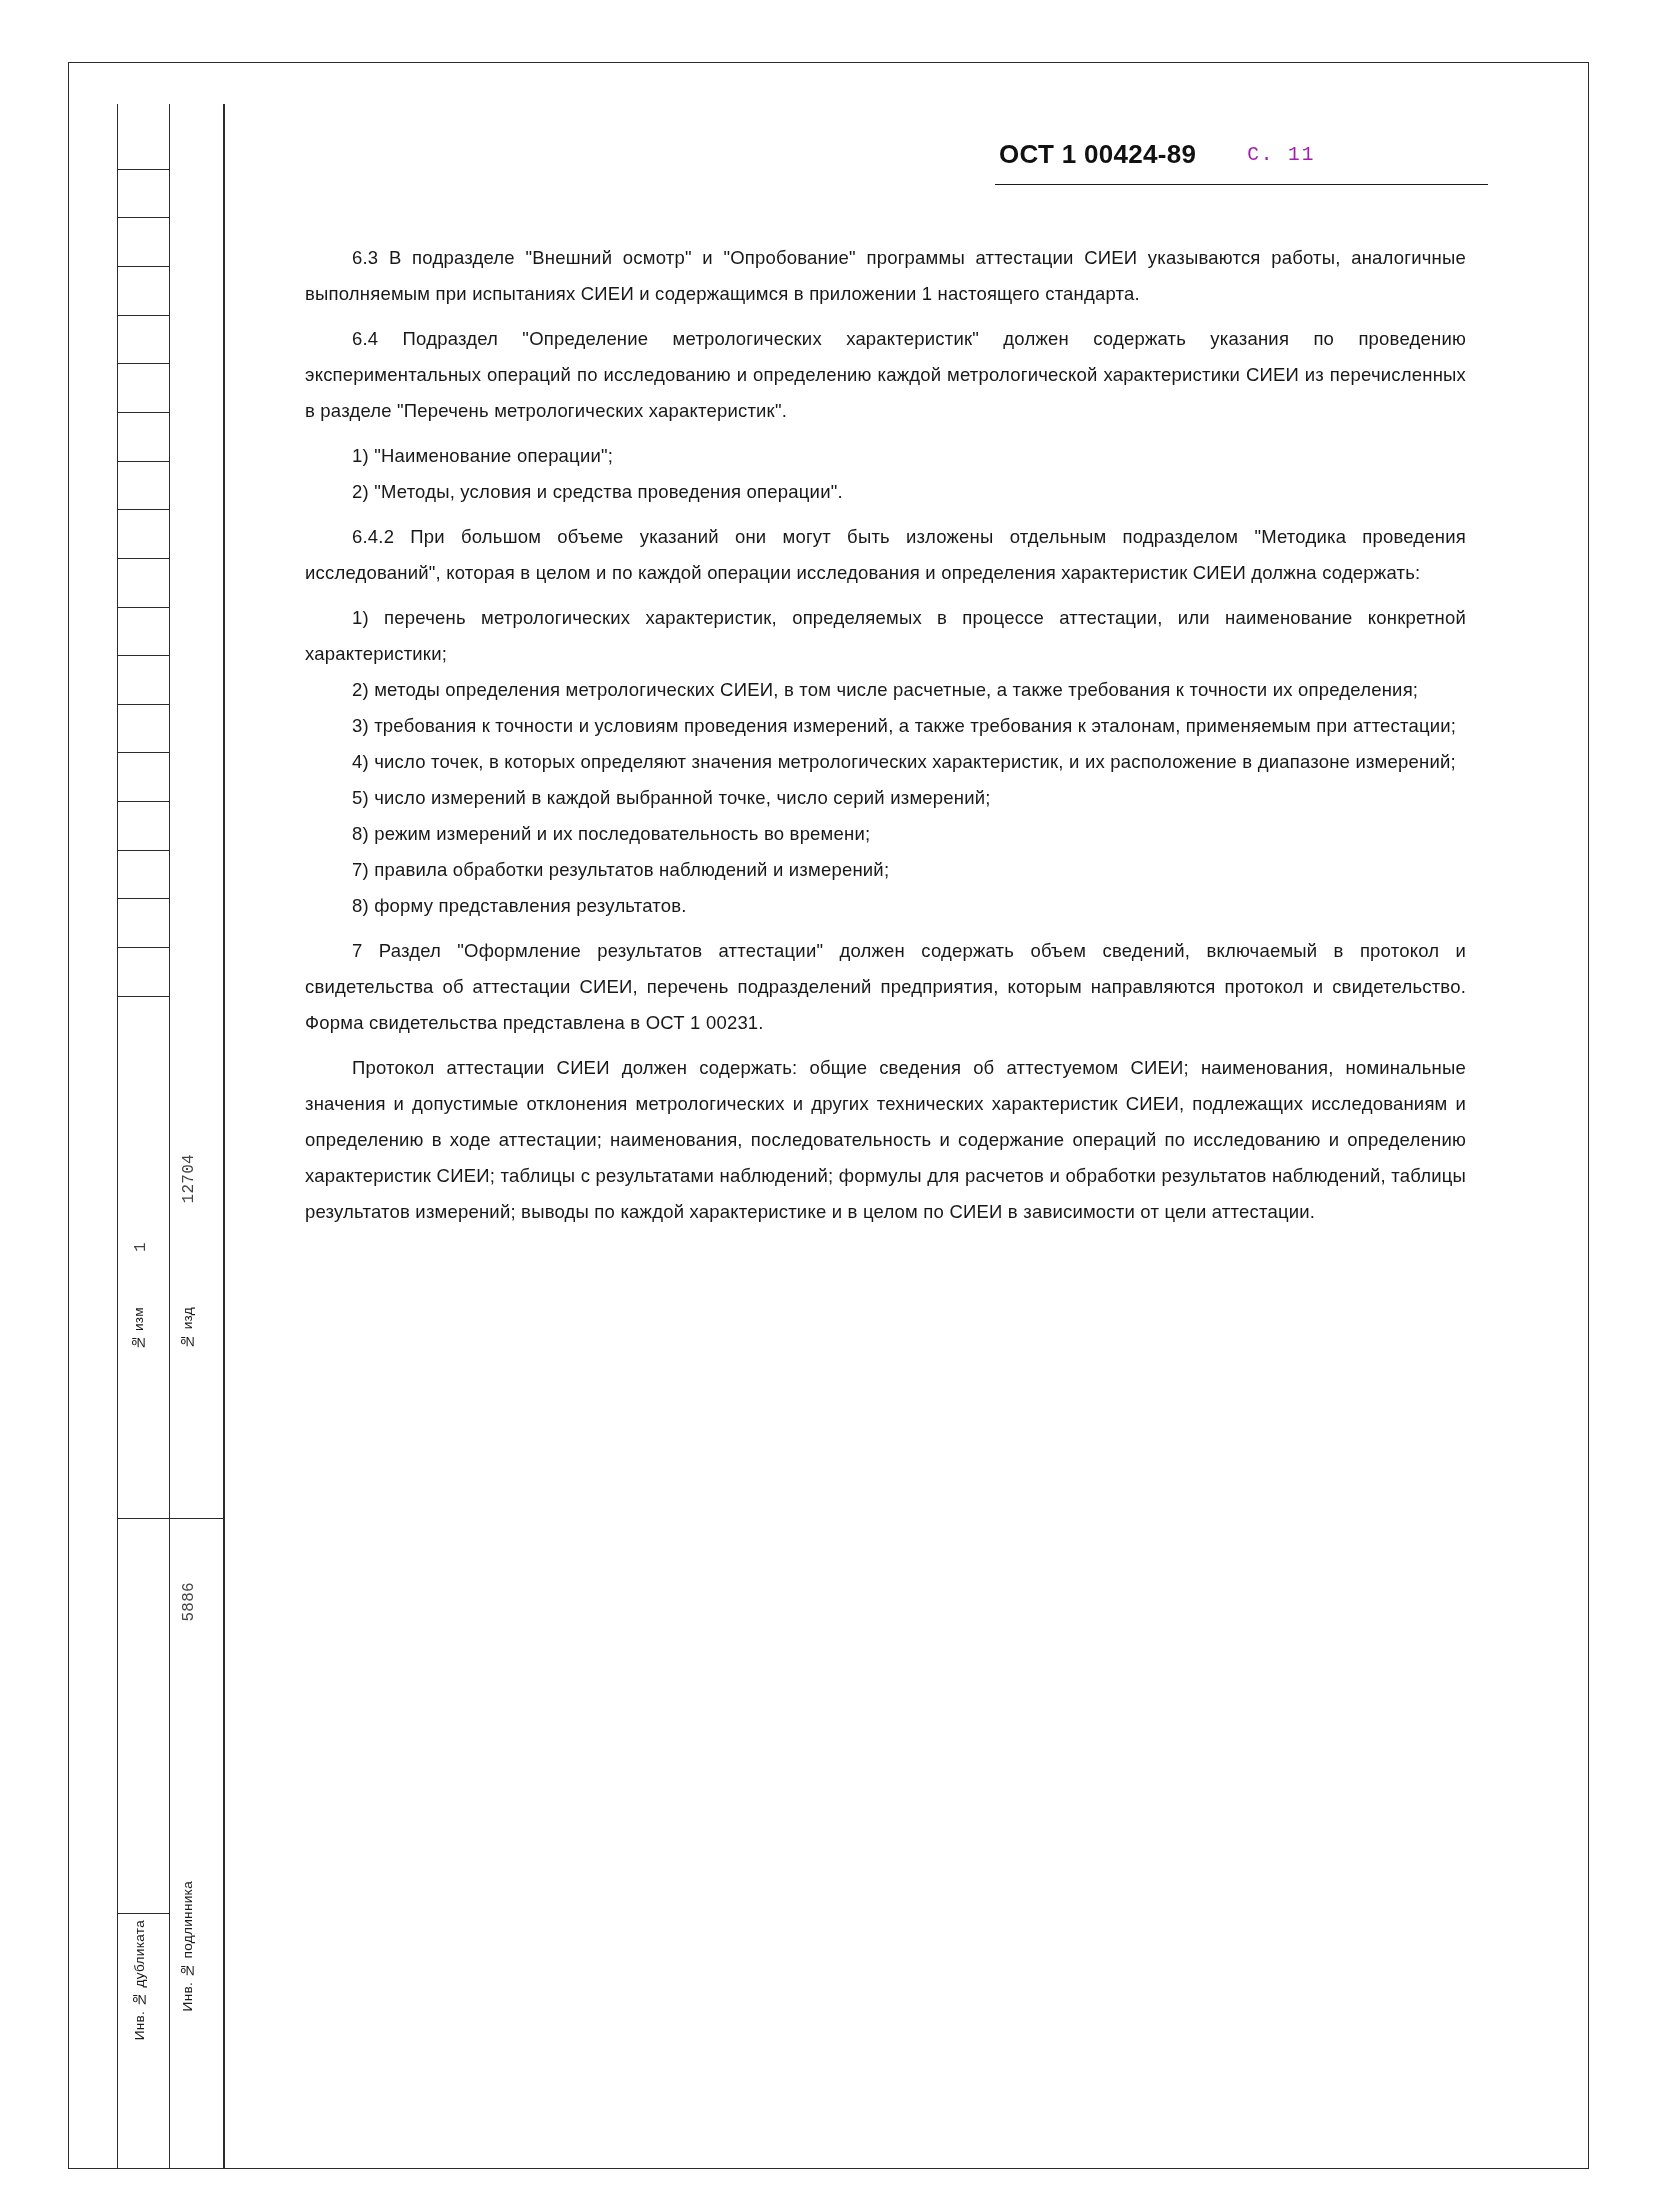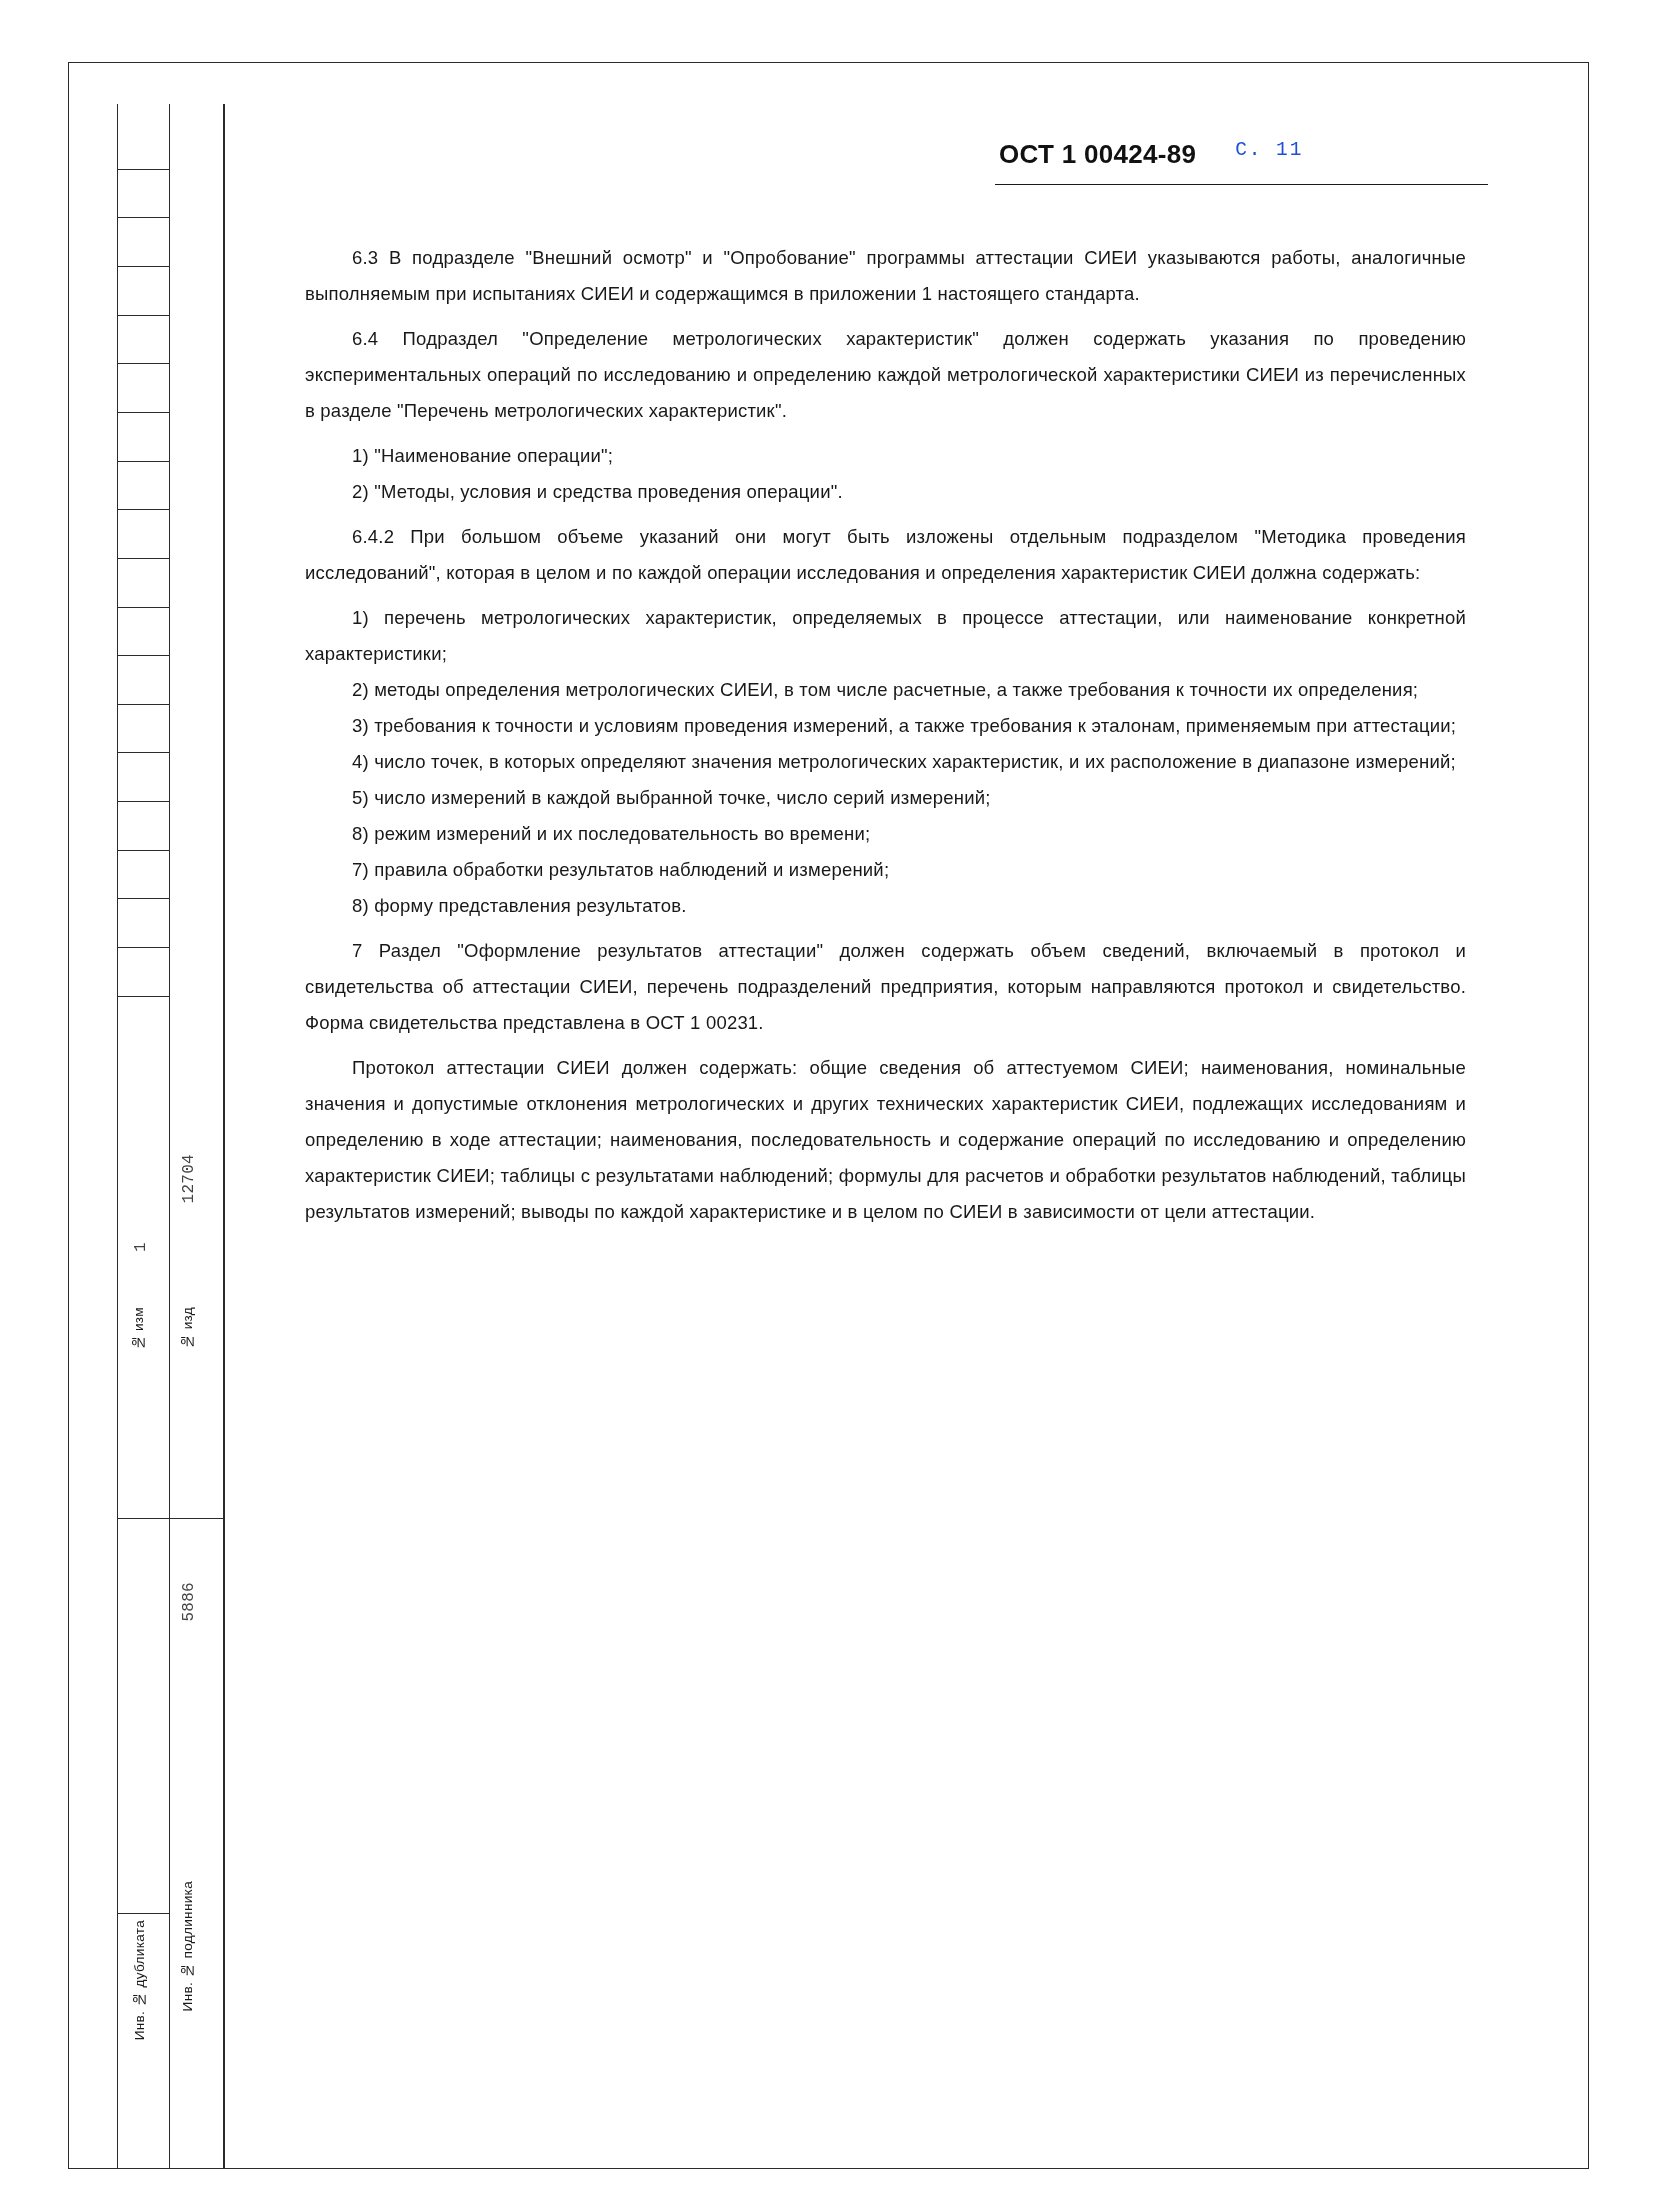--- a/index.html
+++ b/index.html
@@ -93,33 +93,33 @@
     box-sizing: border-box;
   }
 
   
   .doc-header {
     position: absolute;
     left: 999px;
     top: 139px;
     width: 519px;
     display: flex;
-    align-items: flex-start;
-    gap: 39px;
+    align-items: center;
+    gap: 51px;
   }
   .doc-number {
     font-size: 26px;
     font-weight: bold;
     letter-spacing: 0.3px;
     color: #111;
     white-space: nowrap;
   }
   .page-number {
     font-size: 19.5px;
-    color: #1d4ed8;
+    color: #a21caf;
     letter-spacing: 1.9px;
     white-space: nowrap;
     font-family: "Liberation Mono", monospace;
   }
   .header-rule {
     position: absolute;
     left: 995px;
     top: 184px;
     width: 493px;
     height: 0;

